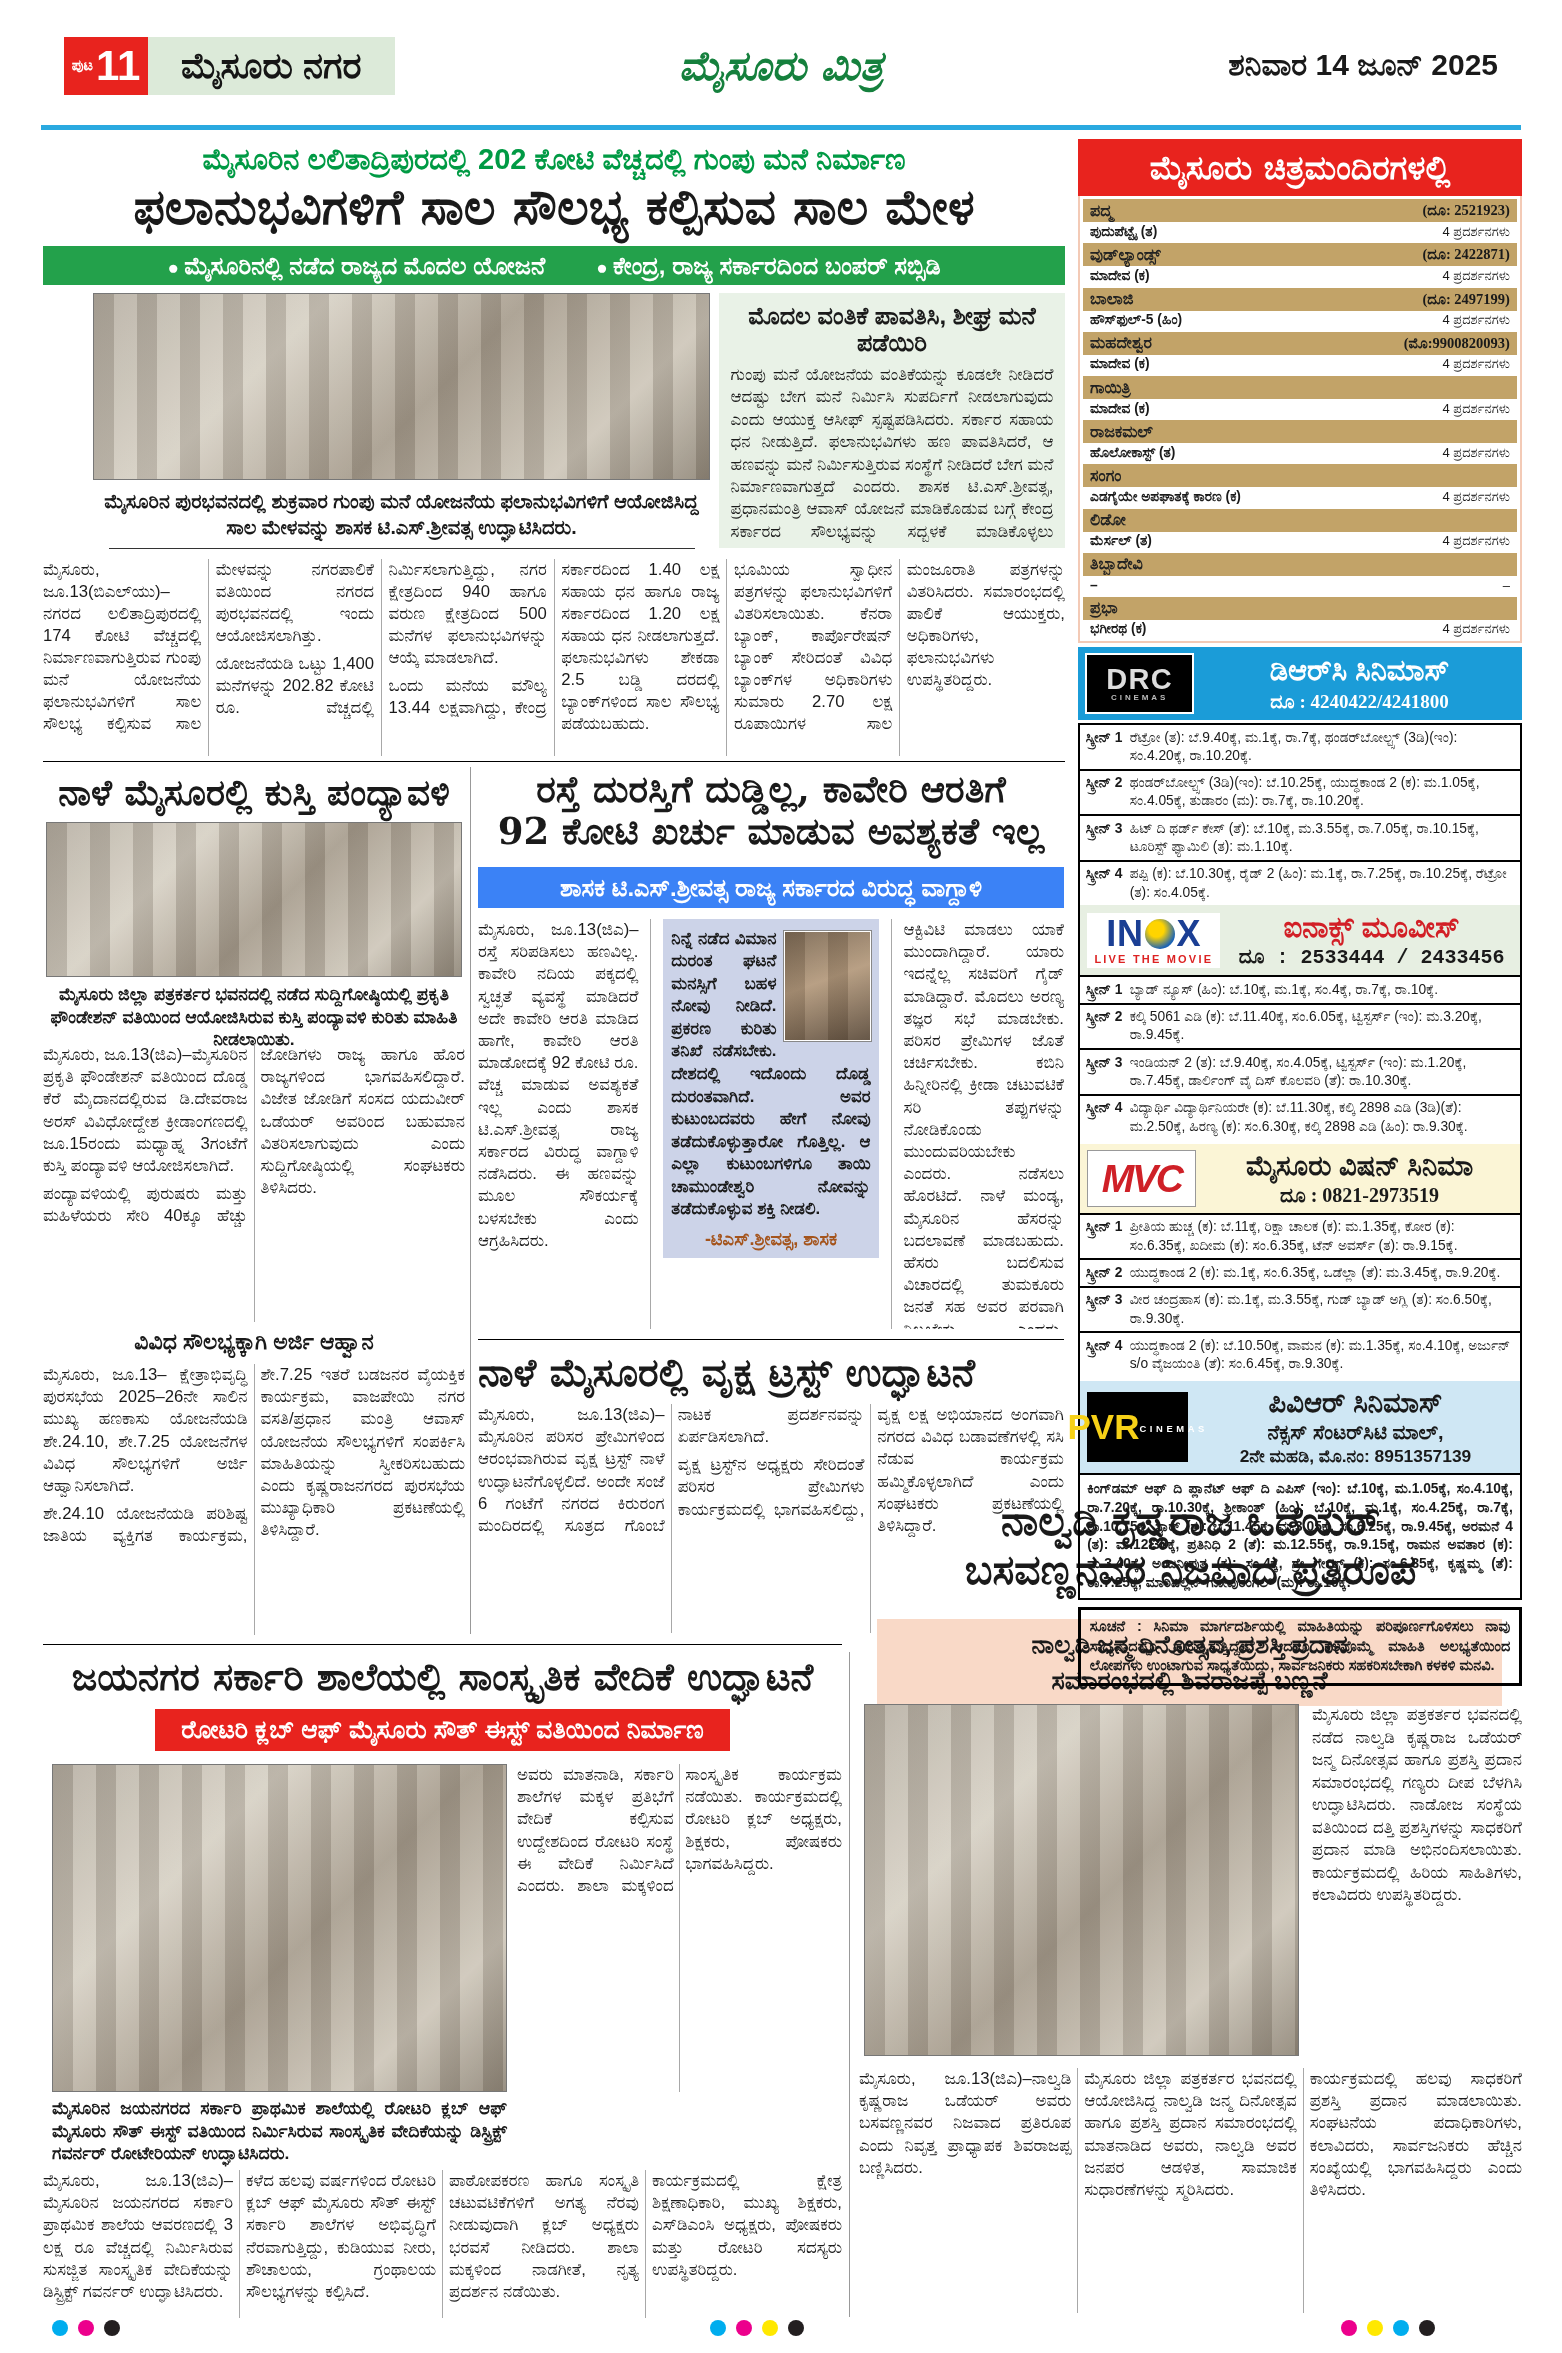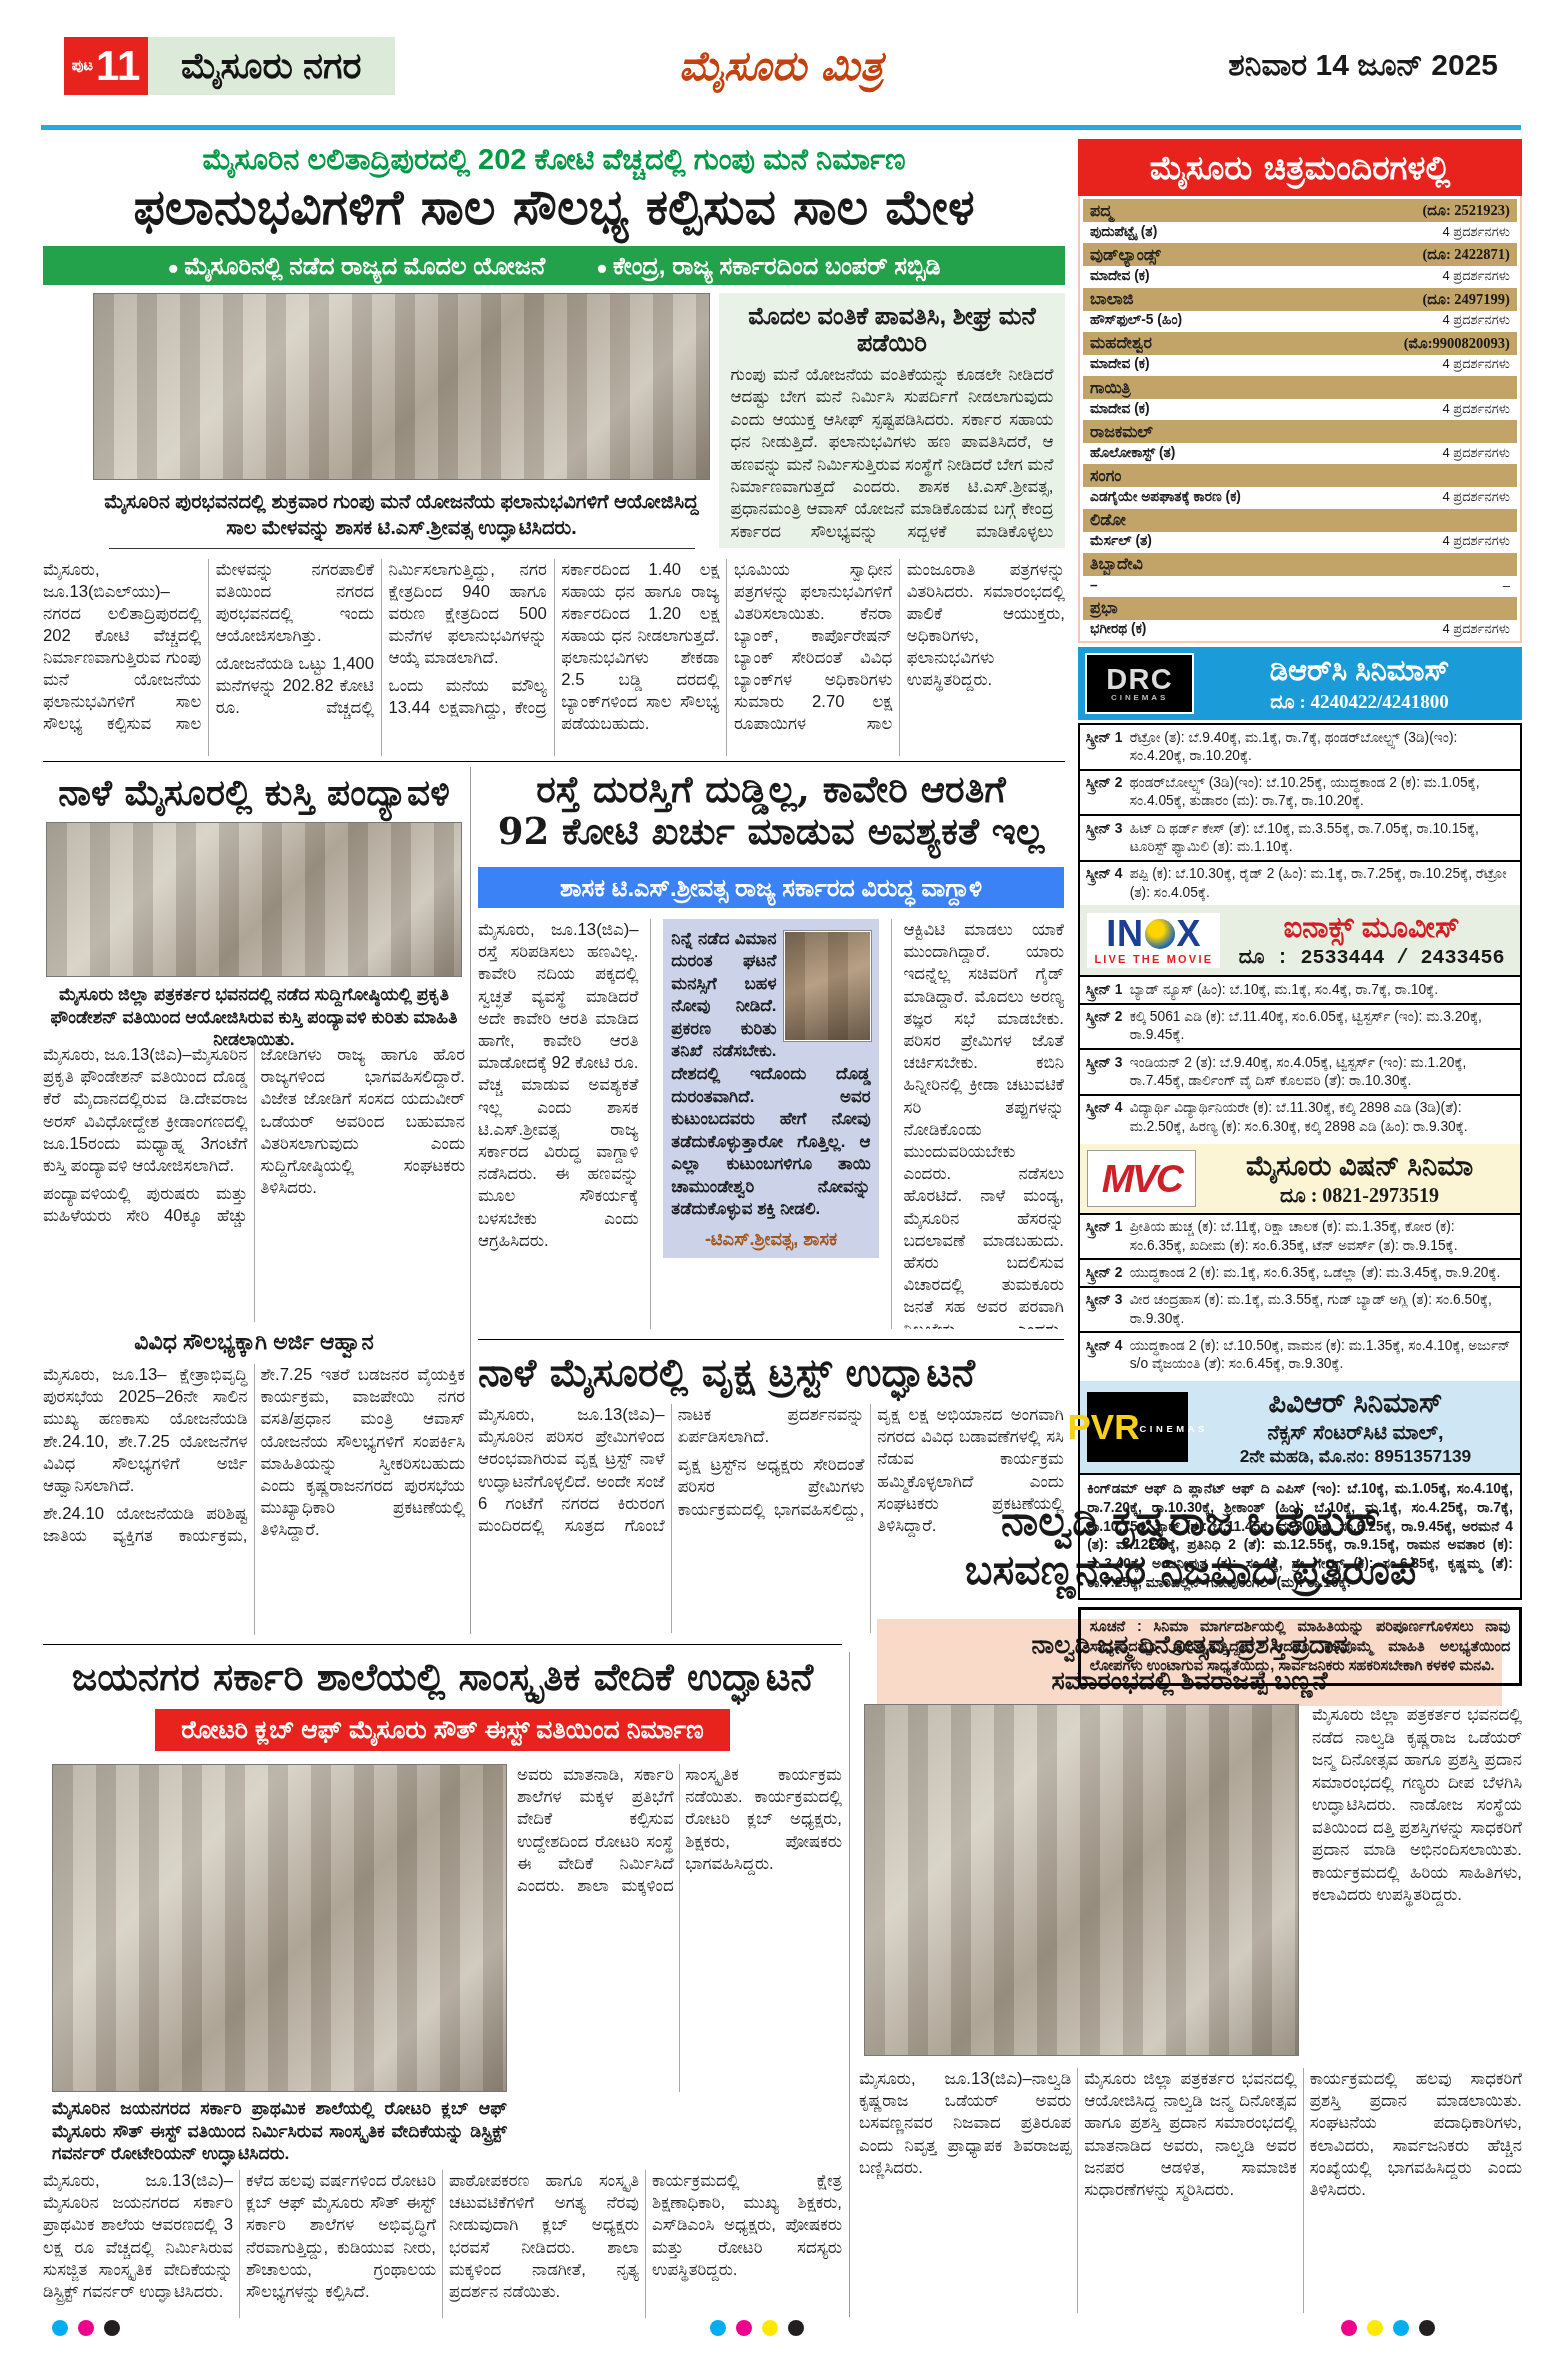--- a/index.html
+++ b/index.html
@@ -6,21 +6,21 @@
   html,body { background:#e9e9e9; }
   body { font-family:"Liberation Sans", sans-serif; }
   .page { position:relative; width:1562px; height:2354px; background:#fff; margin:0 auto; overflow:hidden; color:#1a1a1a; }
 
   
   .header { position:absolute; top:35px; left:64px; right:64px; height:61px; display:flex; align-items:center; }
   .pagebox { width:84px; height:58px; background:#e8231e; color:#fff; display:flex; align-items:center; justify-content:center; gap:2.9px; }
   .pagebox .puta { font-size:14.5px; font-weight:700; align-self:center; }
   .pagebox .pno { font-size:42px; font-weight:800; line-height:1; }
   .secbox { height:58px; background:#dcead9; color:#151515; font-size:36px; font-weight:800; line-height:58px; padding:0 33px; }
-  .paper { position:absolute; left:50%; transform:translateX(-50%); color:#c2410c; font-size:41px; font-weight:800; font-style:italic; font-family:"DejaVu Serif", serif; }
+  .paper { position:absolute; left:50%; transform:translateX(-50%); color:#15803d; font-size:41px; font-weight:800; font-style:italic; font-family:"DejaVu Serif", serif; }
   .hdate { margin-left:auto; font-size:30px; font-weight:700; }
   .blueline { position:absolute; top:125px; left:41px; right:41px; height:5px; background:#2aa9e0; }
 
   
   .lead-kicker { position:absolute; top:143px; left:43px; width:1022px; text-align:center; color:#009a44; font-size:29px; font-weight:800; }
   .lead-headline { position:absolute; top:183px; left:43px; width:1022px; text-align:center; font-size:49px; font-weight:800; line-height:1.0; font-family:"DejaVu Serif", serif; }
   .lead-strip { position:absolute; top:246px; left:43px; width:1022px; height:39px; background:#23a14b; color:#fff; display:flex; align-items:center; justify-content:center; gap:51px; font-size:24px; font-weight:800; }
   .lead-strip .bullet::before { content:"● "; font-size:19px; }
   .ph { background:linear-gradient(135deg,#b9b2a6 0%,#d8d2c6 30%,#a99f90 55%,#cfc8bb 80%,#938a7c 100%); border:0.7px solid #777; position:relative; }
   .ph::after { content:""; position:absolute; inset:0;
@@ -150,21 +150,21 @@
   </div>
   <div class="ph lead-photo"></div>
   <div class="lead-caption">ಮೈಸೂರಿನ ಪುರಭವನದಲ್ಲಿ ಶುಕ್ರವಾರ ಗುಂಪು ಮನೆ ಯೋಜನೆಯ ಫಲಾನುಭವಿಗಳಿಗೆ ಆಯೋಜಿಸಿದ್ದ ಸಾಲ ಮೇಳವನ್ನು ಶಾಸಕ ಟಿ.ಎಸ್.ಶ್ರೀವತ್ಸ ಉದ್ಘಾಟಿಸಿದರು.</div>
   <div class="cap-rule"></div>
   <div class="lead-box">
     <h3>ಮೊದಲ ವಂತಿಕೆ ಪಾವತಿಸಿ, ಶೀಘ್ರ ಮನೆ ಪಡೆಯಿರಿ</h3>
     <p>ಗುಂಪು ಮನೆ ಯೋಜನೆಯ ವಂತಿಕೆಯನ್ನು ಕೂಡಲೇ ನೀಡಿದರೆ ಆದಷ್ಟು ಬೇಗ ಮನೆ ನಿರ್ಮಿಸಿ ಸುಪರ್ದಿಗೆ ನೀಡಲಾಗುವುದು ಎಂದು ಆಯುಕ್ತ ಆಸೀಫ್ ಸ್ಪಷ್ಟಪಡಿಸಿದರು. ಸರ್ಕಾರ ಸಹಾಯ ಧನ ನೀಡುತ್ತಿದೆ. ಫಲಾನುಭವಿಗಳು ಹಣ ಪಾವತಿಸಿದರೆ, ಆ ಹಣವನ್ನು ಮನೆ ನಿರ್ಮಿಸುತ್ತಿರುವ ಸಂಸ್ಥೆಗೆ ನೀಡಿದರೆ ಬೇಗ ಮನೆ ನಿರ್ಮಾಣವಾಗುತ್ತದೆ ಎಂದರು. ಶಾಸಕ ಟಿ.ಎಸ್.ಶ್ರೀವತ್ಸ, ಪ್ರಧಾನಮಂತ್ರಿ ಆವಾಸ್ ಯೋಜನೆ ಮಾಡಿಕೊಡುವ ಬಗ್ಗೆ ಕೇಂದ್ರ ಸರ್ಕಾರದ ಸೌಲಭ್ಯವನ್ನು ಸದ್ಬಳಕೆ ಮಾಡಿಕೊಳ್ಳಲು ಫಲಾನುಭವಿಗಳಿಗೆ ಮೈಸೂರಿನಲ್ಲಿ ಸಾಲ ಮೇಳ ಆಯೋಜಿಸಲಾಗಿದೆ ಎಂದರು.</p>
   </div>
   <div class="lead-body">
 
-  <p>ಮೈಸೂರು, ಜೂ.13(ಬಿಎಲ್‌ಯು)– ನಗರದ ಲಲಿತಾದ್ರಿಪುರದಲ್ಲಿ 202 ಕೋಟಿ ವೆಚ್ಚದಲ್ಲಿ ನಿರ್ಮಾಣವಾಗುತ್ತಿರುವ ಗುಂಪು ಮನೆ ಯೋಜನೆಯ ಫಲಾನುಭವಿಗಳಿಗೆ ಸಾಲ ಸೌಲಭ್ಯ ಕಲ್ಪಿಸುವ ಸಾಲ ಮೇಳವನ್ನು ನಗರಪಾಲಿಕೆ ವತಿಯಿಂದ ನಗರದ ಪುರಭವನದಲ್ಲಿ ಇಂದು ಆಯೋಜಿಸಲಾಗಿತ್ತು.</p>
+  <p>ಮೈಸೂರು, ಜೂ.13(ಬಿಎಲ್‌ಯು)– ನಗರದ ಲಲಿತಾದ್ರಿಪುರದಲ್ಲಿ 174 ಕೋಟಿ ವೆಚ್ಚದಲ್ಲಿ ನಿರ್ಮಾಣವಾಗುತ್ತಿರುವ ಗುಂಪು ಮನೆ ಯೋಜನೆಯ ಫಲಾನುಭವಿಗಳಿಗೆ ಸಾಲ ಸೌಲಭ್ಯ ಕಲ್ಪಿಸುವ ಸಾಲ ಮೇಳವನ್ನು ನಗರಪಾಲಿಕೆ ವತಿಯಿಂದ ನಗರದ ಪುರಭವನದಲ್ಲಿ ಇಂದು ಆಯೋಜಿಸಲಾಗಿತ್ತು.</p>
       <p>ಯೋಜನೆಯಡಿ ಒಟ್ಟು 1,400 ಮನೆಗಳನ್ನು 202.82 ಕೋಟಿ ರೂ. ವೆಚ್ಚದಲ್ಲಿ ನಿರ್ಮಿಸಲಾಗುತ್ತಿದ್ದು, ನಗರ ಕ್ಷೇತ್ರದಿಂದ 940 ಹಾಗೂ ವರುಣ ಕ್ಷೇತ್ರದಿಂದ 500 ಮನೆಗಳ ಫಲಾನುಭವಿಗಳನ್ನು ಆಯ್ಕೆ ಮಾಡಲಾಗಿದೆ.</p>
       <p>ಒಂದು ಮನೆಯ ಮೌಲ್ಯ 13.44 ಲಕ್ಷವಾಗಿದ್ದು, ಕೇಂದ್ರ ಸರ್ಕಾರದಿಂದ 1.40 ಲಕ್ಷ ಸಹಾಯ ಧನ ಹಾಗೂ ರಾಜ್ಯ ಸರ್ಕಾರದಿಂದ 1.20 ಲಕ್ಷ ಸಹಾಯ ಧನ ನೀಡಲಾಗುತ್ತದೆ. ಫಲಾನುಭವಿಗಳು ಶೇಕಡಾ 2.5 ಬಡ್ಡಿ ದರದಲ್ಲಿ ಬ್ಯಾಂಕ್‌ಗಳಿಂದ ಸಾಲ ಸೌಲಭ್ಯ ಪಡೆಯಬಹುದು.</p>
       <p>ಭೂಮಿಯ ಸ್ವಾಧೀನ ಪತ್ರಗಳನ್ನು ಫಲಾನುಭವಿಗಳಿಗೆ ವಿತರಿಸಲಾಯಿತು. ಕೆನರಾ ಬ್ಯಾಂಕ್, ಕಾರ್ಪೊರೇಷನ್ ಬ್ಯಾಂಕ್ ಸೇರಿದಂತೆ ವಿವಿಧ ಬ್ಯಾಂಕ್‌ಗಳ ಅಧಿಕಾರಿಗಳು ಸುಮಾರು 2.70 ಲಕ್ಷ ರೂಪಾಯಿಗಳ ಸಾಲ ಮಂಜೂರಾತಿ ಪತ್ರಗಳನ್ನು ವಿತರಿಸಿದರು. ಸಮಾರಂಭದಲ್ಲಿ ಪಾಲಿಕೆ ಆಯುಕ್ತರು, ಅಧಿಕಾರಿಗಳು, ಫಲಾನುಭವಿಗಳು ಉಪಸ್ಥಿತರಿದ್ದರು.</p>
     </div>
 
   <div class="hr" style="top:761px; left:43px; width:1022px;"></div>
   <div class="vrule" style="left:470px; top:767px; height:867px;"></div>
 
   <div class="kusti-headline">ನಾಳೆ ಮೈಸೂರಲ್ಲಿ ಕುಸ್ತಿ ಪಂದ್ಯಾವಳಿ</div>
   <div class="ph kusti-photo"></div>

